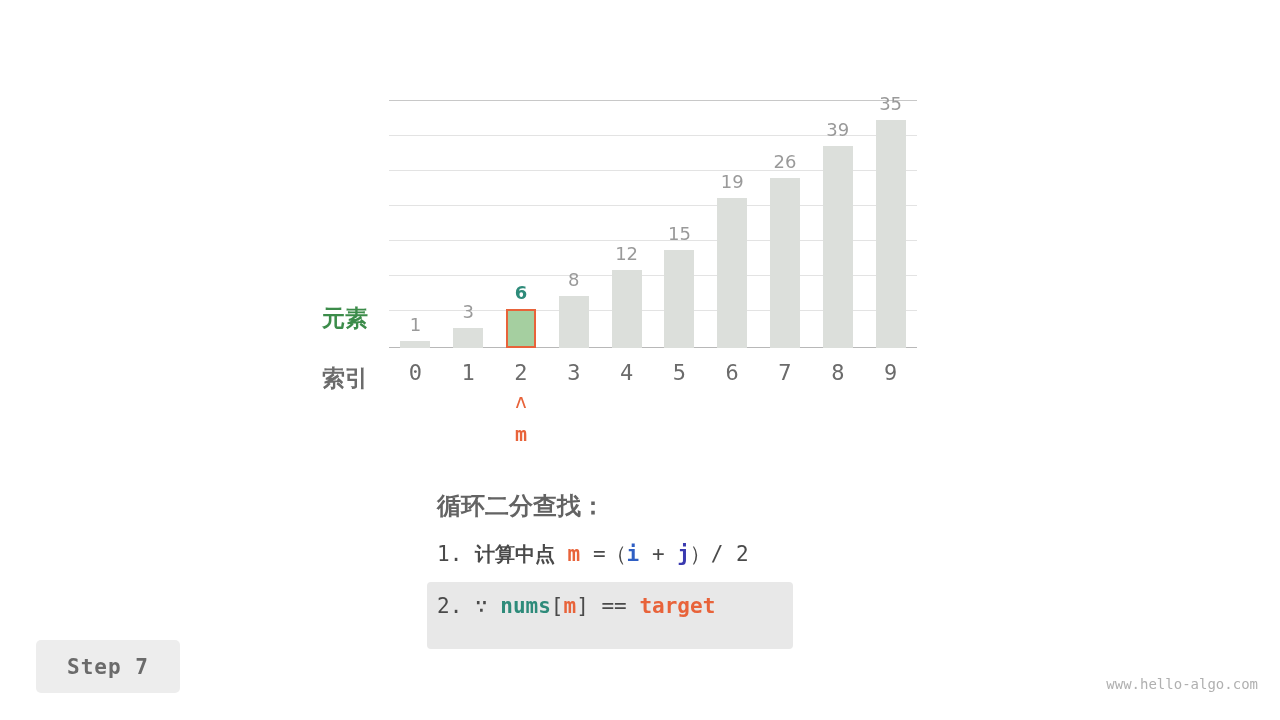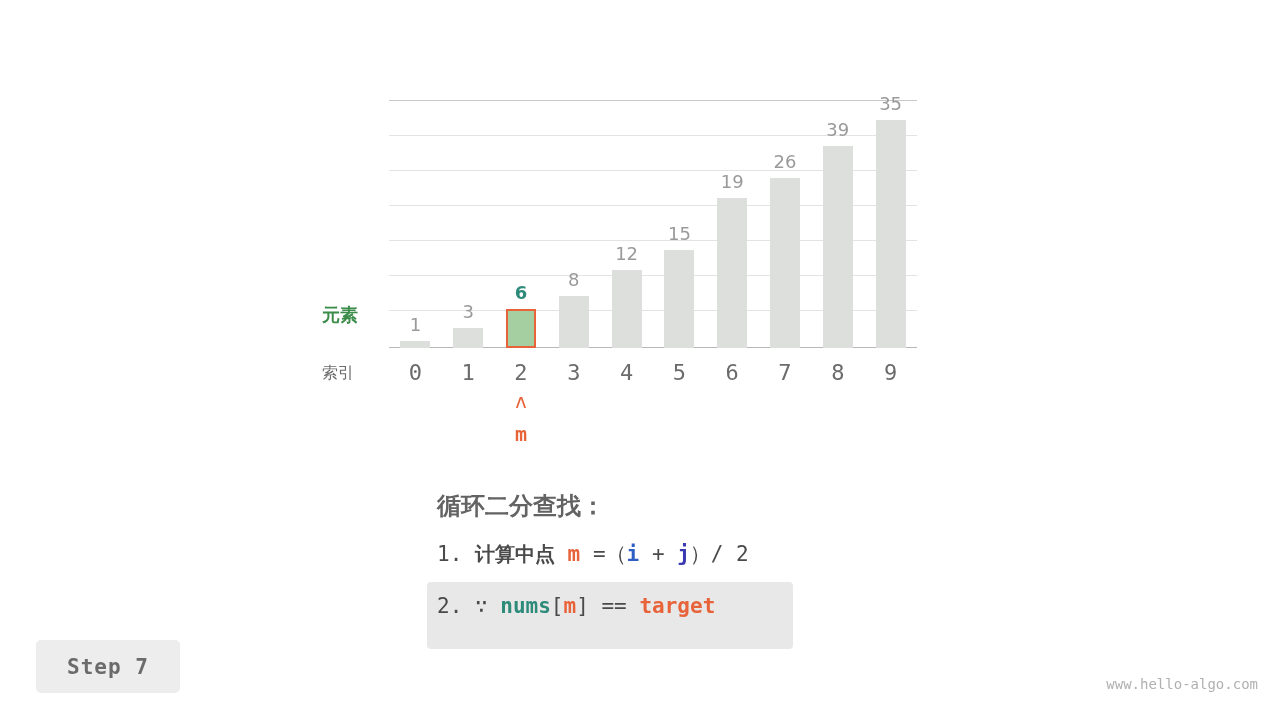--- a/index.html
+++ b/index.html
@@ -87,30 +87,30 @@
     width: 52.8px;
     text-align: center;
     font-size: 22px;
     color: #6b6b6b;
     font-family: "DejaVu Sans Mono", monospace;
   }
   #label-element {
     position: absolute;
     left: 322px;
     top: 303px;
-    font-size: 18px;
+    font-size: 23px;
     font-weight: bold;
     color: #3c8c4a;
   }
   #label-index {
     position: absolute;
     left: 322px;
     top: 363px;
-    font-size: 16px;
-    font-weight: normal;
+    font-size: 23px;
+    font-weight: bold;
     color: #6b6b6b;
   }
 
   
   #pointer-m {
     position: absolute;
     left: 389px;
     top: 392px;
     width: 528px;
     height: 60px;

